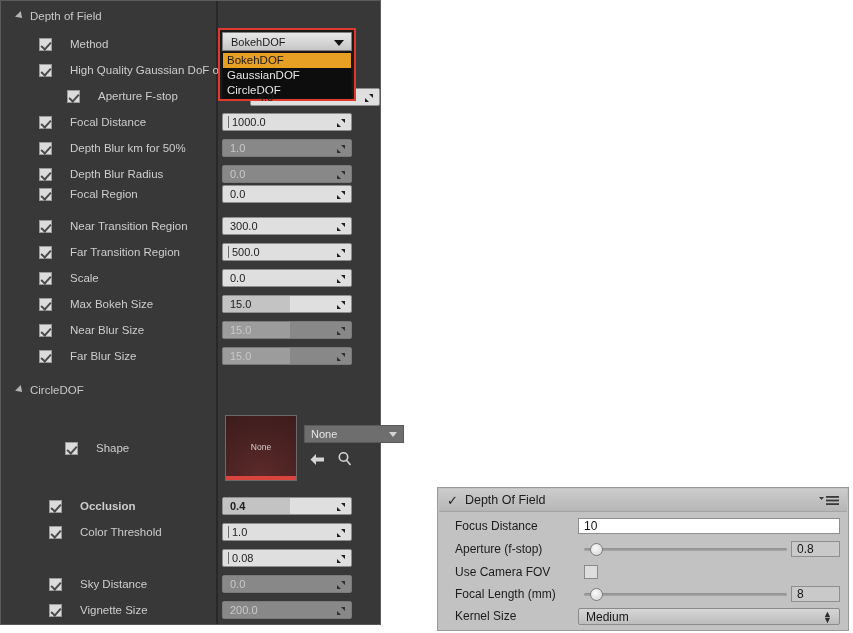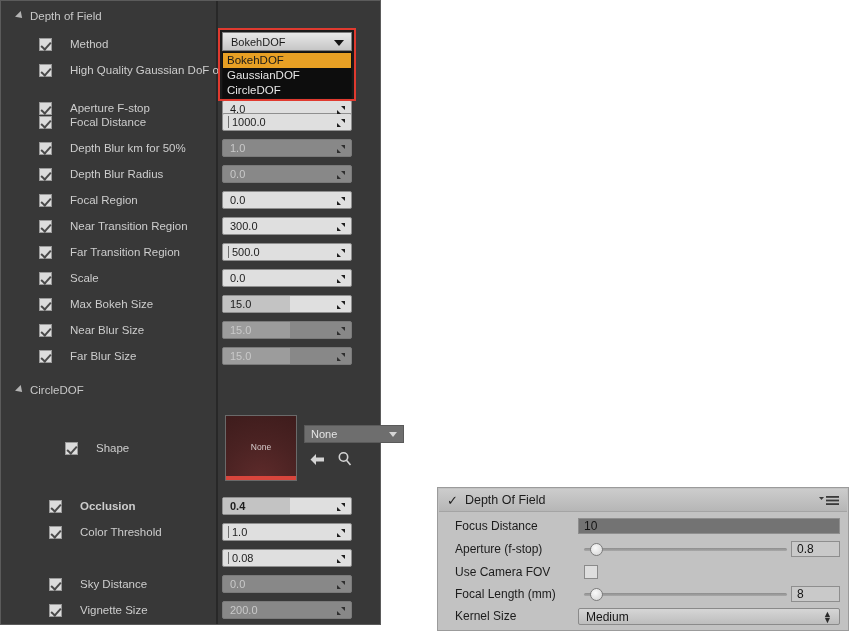--- a/index.html
+++ b/index.html
@@ -77,21 +77,21 @@
           background:linear-gradient(#cccccc,#b6b6b6);border-bottom:1px solid #a4a4a4;
           display:flex;align-items:center;}
   #u-head .chk{margin-left:8px;font-size:13px;color:#1d1d1d;line-height:1;}
   #u-head .ttl{margin-left:7px;font-size:12.5px;color:#1b1b1b;}
   #u-preset{position:absolute;right:8px;top:6px;width:20px;height:11px;}
 
   .u-row{position:absolute;left:1px;height:20px;width:410px;}
   .u-lbl{position:absolute;left:16px;top:0;height:20px;display:flex;align-items:center;
          font-size:12px;color:#1c1c1c;white-space:nowrap;}
   .u-text{position:absolute;left:139px;top:2px;width:262px;height:16px;
-          background:#737373;border:1px solid #8e8e8e;box-sizing:border-box;
+          background:#ffffff;border:1px solid #8e8e8e;box-sizing:border-box;
           display:flex;align-items:center;}
   .u-text span{margin-left:5px;font-size:12px;color:#141414;}
   .u-slider{position:absolute;left:145px;top:9px;width:203px;height:3px;
             background:linear-gradient(#8d8d8d,#a8a8a8);border-radius:2px;}
   .u-knob{position:absolute;top:-5px;width:13px;height:13px;border-radius:50%;
           background:radial-gradient(circle at 40% 35%,#fafafa,#d2d2d2);
           border:1px solid #7c7c7c;box-sizing:border-box;}
   .u-num{position:absolute;left:352px;top:2px;width:49px;height:16px;
          background:#c9c9c9;border:1px solid #8e8e8e;box-sizing:border-box;
          display:flex;align-items:center;}
@@ -122,21 +122,21 @@
     </div>
   </div>
 
   <div class="ue-row" style="top:56px;">
     <div class="ue-lbl">
       <span class="ue-cb"></span>
       <span class="ue-name">High Quality Gaussian DoF o</span>
     </div>
   </div>
 
-  <div class="ue-row" style="top:94px;">
+  <div class="ue-row" style="top:82px;margin-left:28px;">
     <div class="ue-lbl">
       <span class="ue-cb"></span>
       <span class="ue-name">Aperture F-stop</span>
     </div>
     <div class="ue-field on" style="top:5px;">
       <span class="ue-val">4.0</span>
       <svg class="ue-drag" viewBox="0 0 10 10">
           <path d="M9 1 L9 5 L5 1 Z" fill="#1d1d1d"></path>
           <path d="M1 9 L1 5 L5 9 Z" fill="#1d1d1d"></path>
         </svg>
@@ -179,21 +179,21 @@
     </div>
     <div class="ue-field off">
       <span class="ue-val">0.0</span>
       <svg class="ue-drag" viewBox="0 0 10 10">
           <path d="M9 1 L9 5 L5 1 Z" fill="#2e2e2e"></path>
           <path d="M1 9 L1 5 L5 9 Z" fill="#2e2e2e"></path>
         </svg>
     </div>
   </div>
 
-  <div class="ue-row" style="top:186px;">
+  <div class="ue-row" style="top:180px;">
     <div class="ue-lbl">
       <span class="ue-cb"></span>
       <span class="ue-name">Focal Region</span>
     </div>
     <div class="ue-field on">
       <span class="ue-val">0.0</span>
       <svg class="ue-drag" viewBox="0 0 10 10">
           <path d="M9 1 L9 5 L5 1 Z" fill="#1d1d1d"></path>
           <path d="M1 9 L1 5 L5 9 Z" fill="#1d1d1d"></path>
         </svg>

